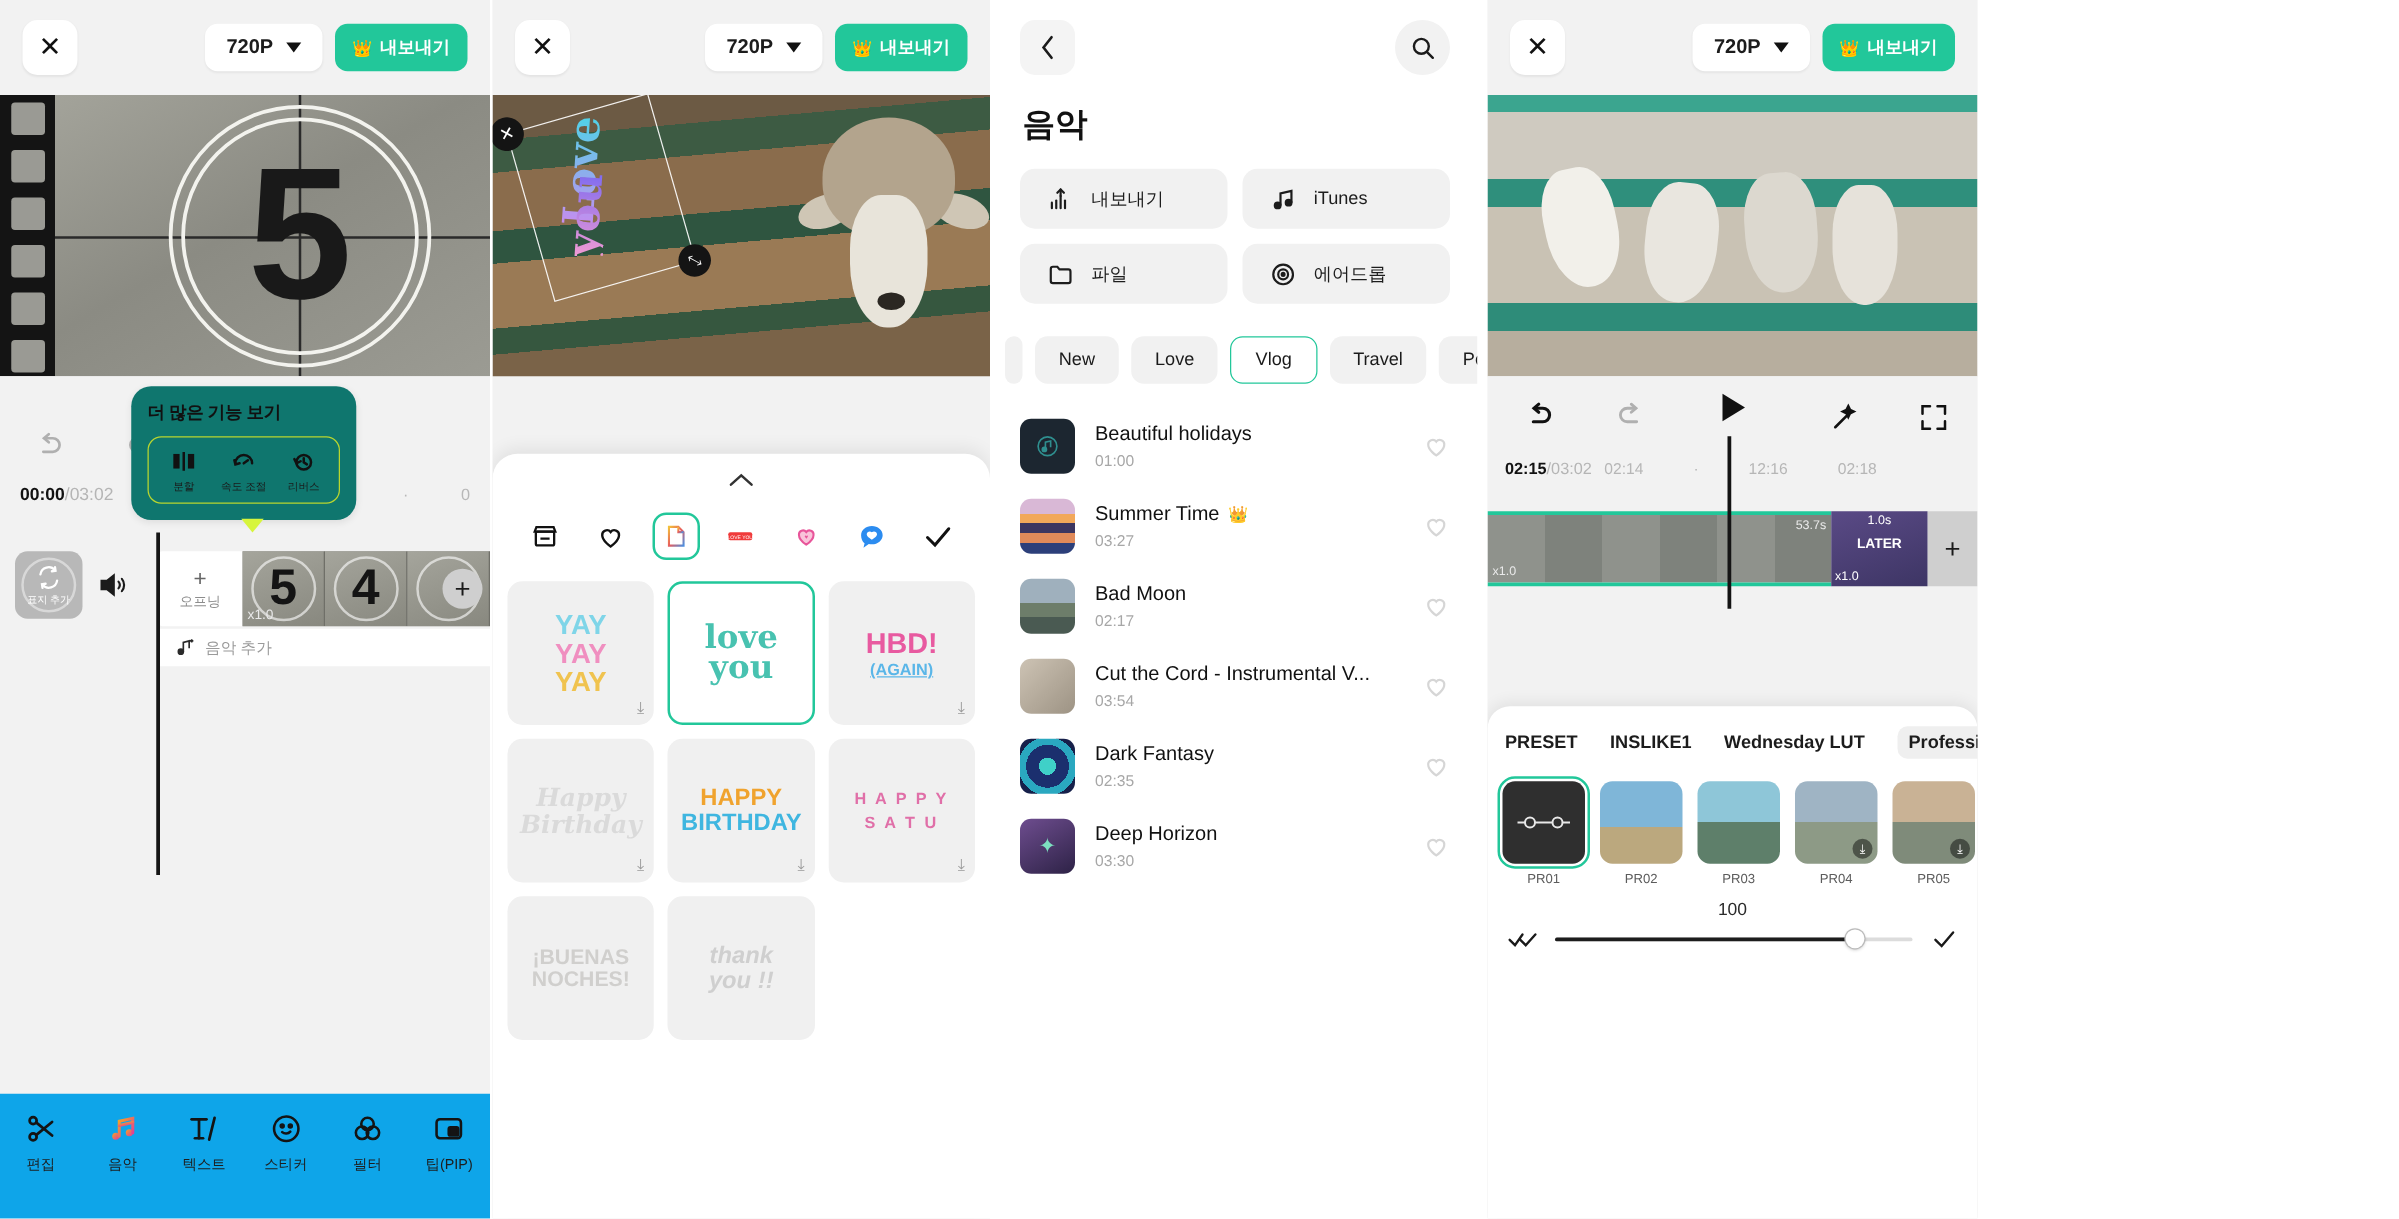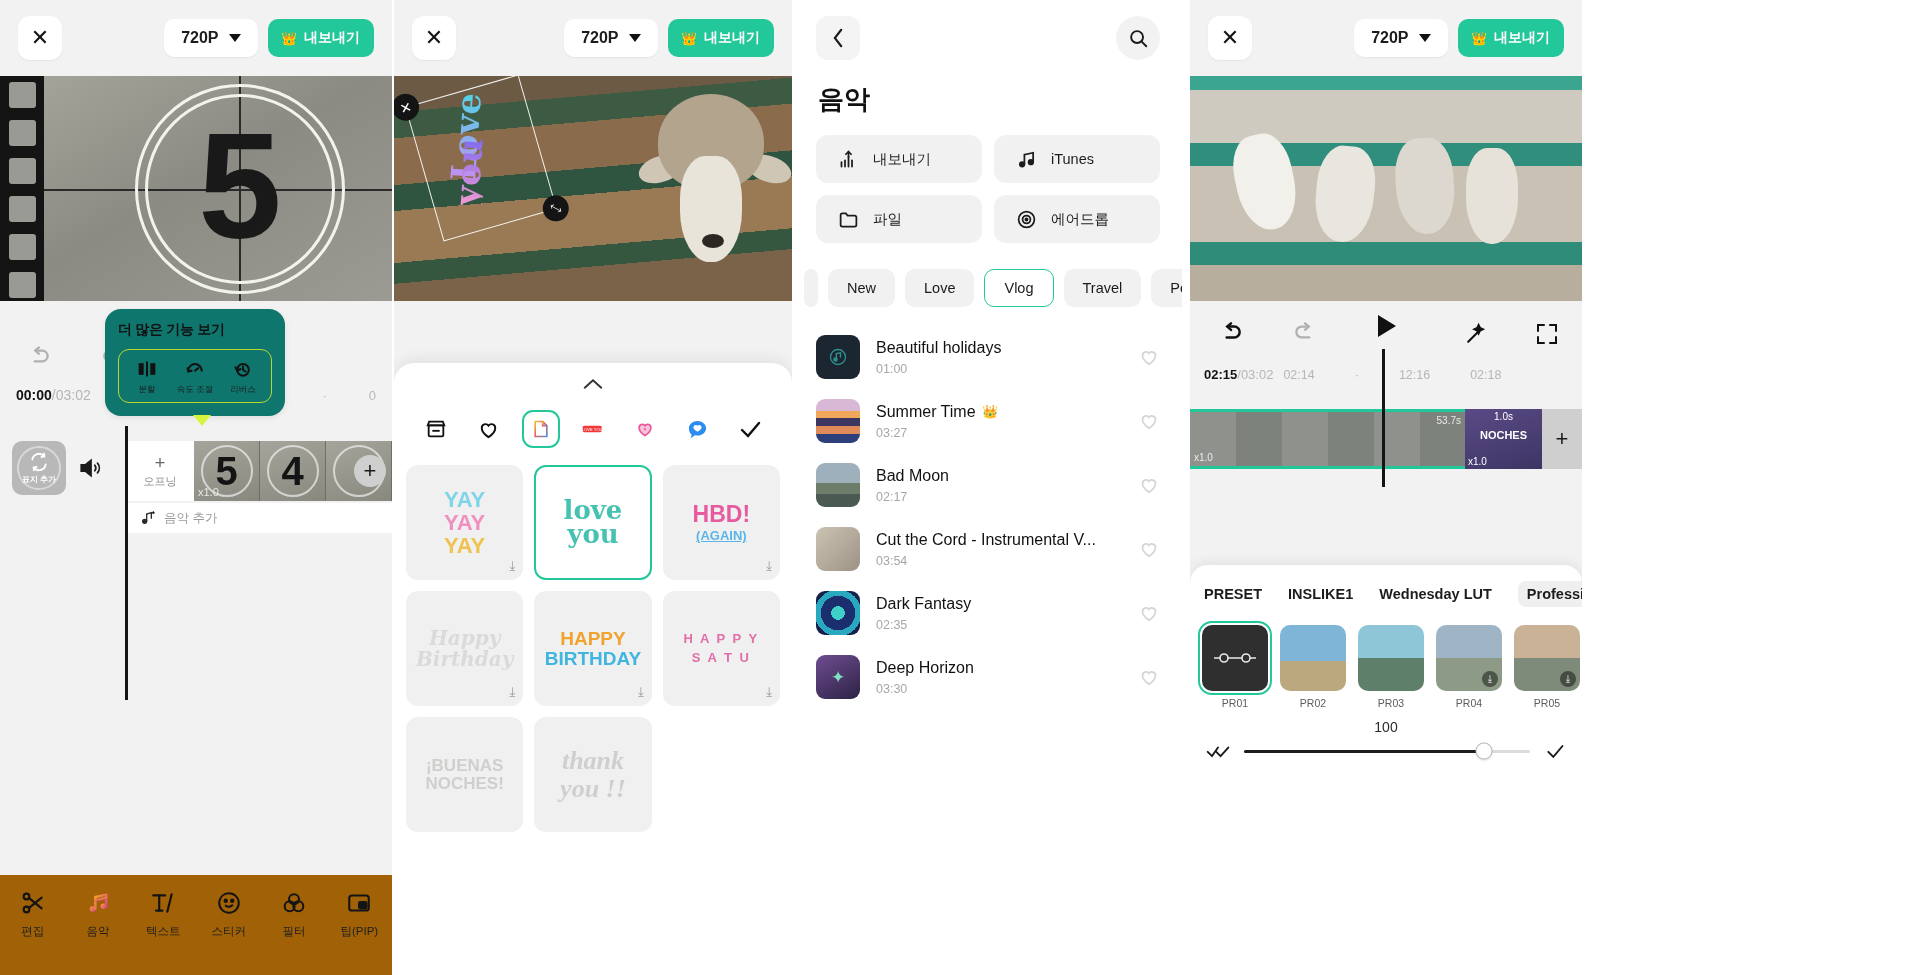--- a/index.html
+++ b/index.html
@@ -78,41 +78,41 @@
   .tt-lab { font-size: 8.5px; color:#1a1a1a; }
   .tt-tail { position:absolute; left: 88px; bottom:-10px; width:0; height:0;
     border-left: 9px solid transparent; border-right: 9px solid transparent; border-top: 11px solid #d7f53c; }
 
   
   .timeline { position:absolute; left:0; right:0; top: 140px; height: 99px; }
   .tl-row { position:absolute; left: 12px; top: 0; display:flex; align-items:center; gap: 12px; }
   .cover-thumb { width: 54px; height: 54px; border-radius: 10px; background:#b8b8b8;
     display:flex; flex-direction:column; align-items:center; justify-content:center; gap:2px; color:#fff; position:relative; overflow:hidden;}
   .cover-thumb .cv-ring { position:absolute; width:44px; height:44px; border-radius:50%; border:2px solid rgba(255,255,255,.45); }
-  .cover-lab { font-size: 8px; font-weight:700; position:relative; z-index:2; }
+  .cover-lab { font-size: 8px; font-weight:400; position:relative; z-index:2; }
   .spk { font-size: 22px; color:#1b1b1b; }
   .clip-strip { position:absolute; left: 126px; right: 0; top: 0; height: 60px; display:flex; }
   .opening { width: 68px; background:#fff; border-radius:4px 0 0 4px; display:flex; flex-direction:column;
     align-items:center; justify-content:center; gap:2px; color:#8d8d8d; font-size:11px; }
   .opening .plus { font-size:18px; color:#666; line-height:1; }
   .clip { flex:1; background:#8f8f88; position:relative; overflow:hidden; display:flex; }
   .clip-frame { flex:1; position:relative; background: linear-gradient(160deg,#a5a59c,#88887f); border-right:1px solid #6f6f68; }
   .clip-frame .fnum { position:absolute; left:50%; top:50%; transform:translate(-50%,-50%);
     font-size:40px; font-weight:800; color:#141414; }
   .clip-frame .fring { position:absolute; left:50%; top:50%; transform:translate(-50%,-50%);
     width:52px; height:52px; border-radius:50%; border:2px solid rgba(255,255,255,.6); }
   .speed-tag { position:absolute; left:4px; bottom:3px; font-size:11px; color:#e9e9e9; z-index:3; }
   .addbtn { position:absolute; right:6px; top:14px; width:32px; height:32px; border-radius:50%;
     background:#cfcfcf; color:#1a1a1a; display:flex; align-items:center; justify-content:center; font-size:22px; }
   .music-row { position:absolute; left:126px; right:0; top:62px; height:30px; background:#fff;
     display:flex; align-items:center; gap:8px; padding-left:14px; color:#9a9a9a; font-size:12.5px; }
   .playhead { position:absolute; left:125px; top:-15px; bottom:-160px; width:3px; background:#151515; z-index:5; }
 
   
-  .bottom-tools { position:absolute; left:0; right:0; bottom:0; height:100px; background:#a16207;
+  .bottom-tools { position:absolute; left:0; right:0; bottom:0; height:100px; background:#0ea5e9;
      display:flex; align-items:flex-start; padding-top:14px; }
   .tool { flex:1; display:flex; flex-direction:column; align-items:center; gap:7px; }
   .tool .ti { height: 28px; display:flex; align-items:center; justify-content:center; }
   .tool .tl { font-size: 11.5px; color:#1d1d1d; }
 
   
   .preview2 { position:relative; height:225px; overflow:hidden;
      background: linear-gradient(175deg,#6c5a44 0 14%, #3d5b43 14% 24%, #8a6c4c 24% 42%, #2f5540 42% 52%, #9a7a55 52% 72%, #36573f 72% 80%, #7a6348 80% 100%); }
   .sheep { position:absolute; right:6px; top:18px; width:150px; height:185px; }
   .sheep-head { position:absolute; left:22px; top:0; width:106px; height:96px; border-radius:50% 50% 45% 45%; background:#b3a48d; }
@@ -567,21 +567,21 @@
           <span class="st-dl">⤓</span>
         </div>
 
         <div class="st-cell">
           <div class="st-art" style="font-size:17px;color:#d0cfcd">
             <div>¡BUENAS</div>
               <div>NOCHES!</div>
           </div>
         </div>
         <div class="st-cell">
-          <div class="st-art" style="font-family:Liberation Serif, serif;font-style:italic;color:#cfcfcf;font-size:26px">
+          <div class="st-art" style="font-family:Liberation Sans, sans-serif;font-style:italic;color:#cfcfcf;font-size:19px">
             <div>thank</div>
               <div>you !!</div>
           </div>
         </div>
       </div>
     </div>
   </div>
 
   <div class="panel p3">
     <div class="m-head">
@@ -806,21 +806,21 @@
       </div>
 
       <div class="tl4">
         <div class="clip4">
           <div class="clip4-main">
             <div class="clip4-tag">53.7s</div>
             <div class="clip4-sp">x1.0</div>
           </div>
           <div class="clip4-next">
             <div class="c4n-top">1.0s</div>
-            <div style="position:absolute;left:0;right:0;top:20px;text-align:center;font-size:11px;font-weight:700">NOCHES</div>
+            <div style="position:absolute;left:0;right:0;top:20px;text-align:center;font-size:11px;font-weight:700">LATER</div>
             <div class="c4n-bot">x1.0</div>
           </div>
           <div class="clip4-add">+</div>
         </div>
         <div class="playhead4"></div>
       </div>
     </div>
 
     <div class="lut-sheet">
       <div class="lut-tabs">

